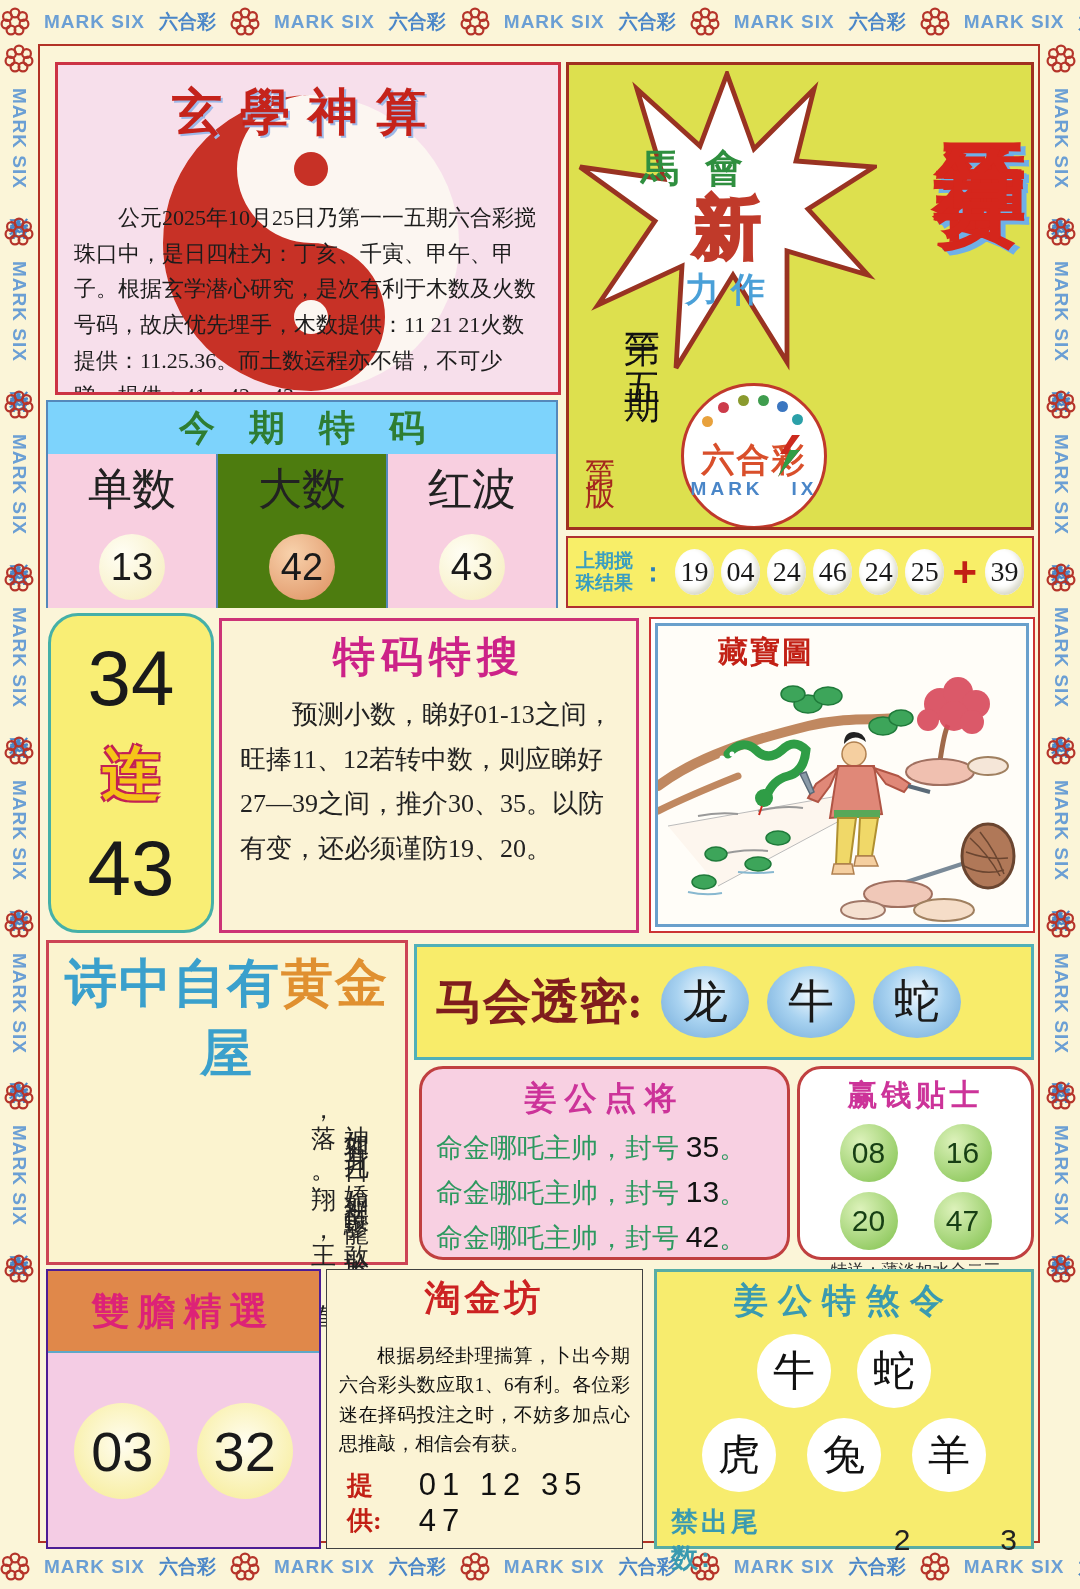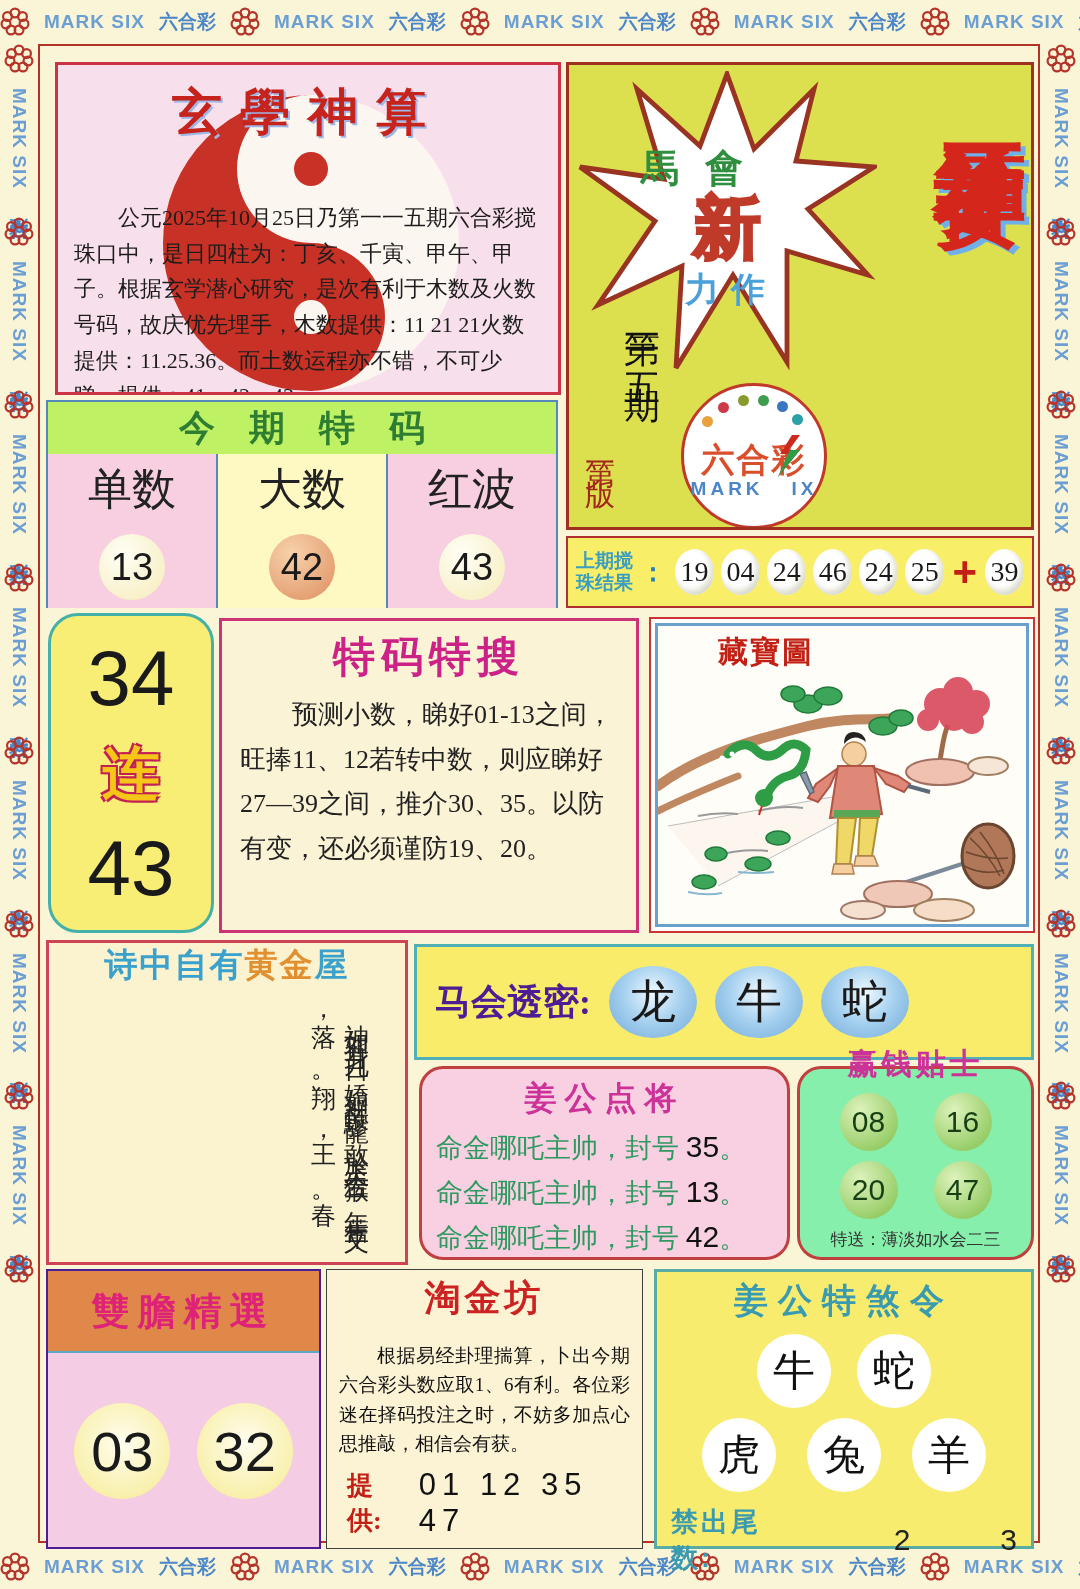--- a/index.html
+++ b/index.html
@@ -42,26 +42,26 @@
         background:#fff;border:3px solid #c0392b;}
   .m6logo .dot{position:absolute;width:11px;height:11px;border-radius:50%;}
   .m6logo .cn{position:absolute;left:0;top:52px;width:100%;text-align:center;font-size:33px;font-weight:bold;letter-spacing:2px;}
   .m6logo .en{position:absolute;left:0;top:92px;width:100%;text-align:center;font-size:19px;font-weight:bold;
         color:#4a86c8;letter-spacing:4px;}
   .jz-title{position:absolute;right:4px;top:6px;height:460px;writing-mode:vertical-rl;text-orientation:upright;
         font-size:93px;font-weight:bold;color:#d5261c;text-shadow:5px 4px 0 #6fb0e8;line-height:1;
         font-family:"Liberation Serif",serif;}
   
   .p-tema{left:46px;top:400px;width:512px;height:208px;border:2px solid #5588bb;background:#f8cfe0;}
-  .tema-head{height:52px;background:#bef264;color:#2e7d32;font-size:36px;font-weight:bold;
+  .tema-head{height:52px;background:#7dd3fc;color:#2e7d32;font-size:36px;font-weight:bold;
         display:flex;align-items:center;justify-content:center;letter-spacing:34px;padding-left:34px;box-sizing:border-box;}
   .tema-row{display:flex;height:154px;}
   .tema-cell{flex:1;border-right:2px solid #5588bb;display:flex;flex-direction:column;align-items:center;justify-content:space-between;padding:6px 0 8px;}
   .tema-cell:last-child{border-right:none;}
-  .tema-cell.pink{background:#f8cfe0;} .tema-cell.cream{background:#fef9c3;}
+  .tema-cell.pink{background:#f8cfe0;} .tema-cell.cream{background:#4d7c0f;}
   .tema-label{font-size:44px;color:#222;font-family:"Liberation Serif",serif;}
   .ball{border-radius:50%;display:flex;align-items:center;justify-content:center;color:#1a1a1a;}
   .ball.cream{width:66px;height:66px;font-size:38px;background:radial-gradient(circle at 35% 30%,#fffef4,#f5ecba);}
   .ball.orange{width:66px;height:66px;font-size:38px;background:radial-gradient(circle at 35% 30%,#f8d2ac,#dd8f5f);}
   
   .p-last{left:566px;top:536px;width:468px;height:72px;background:#f8ee68;border:2px solid #b03030;
         display:flex;align-items:center;padding:0 8px;box-sizing:border-box;gap:7px;}
   .last-label{color:#3a9ec0;font-size:19px;font-weight:bold;line-height:1.15;white-space:nowrap;}
   .last-colon{color:#2b7fb8;font-size:26px;font-weight:bold;margin-right:2px;}
   .ball.white{width:46px;height:46px;font-size:28px;background:#fff;box-shadow:inset -3px -4px 6px #d8d8c8;font-family:"Liberation Serif",serif;}
@@ -77,41 +77,41 @@
   .tesou-title{text-align:center;font-size:42px;font-weight:bold;color:#cc2288;margin-top:8px;letter-spacing:6px;}
   .tesou-body{font-size:26px;line-height:1.72;color:#222;margin:8px 18px 0 18px;text-indent:2em;
         font-family:"Liberation Serif",serif;}
   
   .p-map{left:649px;top:617px;width:386px;height:316px;background:#fff;border:2px solid #cc3333;}
   .map-inner{position:absolute;inset:4px;border:3px solid #6aa0cc;overflow:hidden;background:#fff;}
   .map-label{position:absolute;left:12px;top:6px;font-size:30px;font-weight:bold;color:#c22015;z-index:3;
         font-family:"Liberation Serif",serif;letter-spacing:2px;margin-left:48px;}
   
   .p-poem{left:46px;top:940px;width:362px;height:325px;background:#fbf3cf;border:3px solid #cc4455;}
-  .poem-title{text-align:center;font-size:33px;font-weight:bold;margin-top:0;letter-spacing:2px;}
+  .poem-title{text-align:center;font-size:52px;font-weight:bold;margin-top:6px;letter-spacing:2px;}
   .poem-title .c1{color:#3aa0cc;} .poem-title .c2{color:#e09030;} .poem-title .c3{color:#3aa0cc;}
   .poem-cols{display:flex;justify-content:center;margin-top:16px;height:240px;writing-mode:vertical-rl;
         margin-left:auto;margin-right:auto;width:320px;}
   .poem-cols p{margin:0 14px;font-size:25px;letter-spacing:7px;color:#222;text-orientation:upright;
         font-family:"Liberation Serif",serif;}
   
   .p-toumi{left:414px;top:944px;width:620px;height:116px;background:#f8ec6a;border:3px solid #50b0b8;
         display:flex;align-items:center;padding:0 18px;box-sizing:border-box;gap:18px;}
-  .toumi-label{color:#4c1d95;font-size:36px;font-weight:bold;white-space:nowrap;font-family:"Liberation Serif",serif;}
+  .toumi-label{color:#7f1d1d;font-size:48px;font-weight:bold;white-space:nowrap;font-family:"Liberation Serif",serif;}
   .ball.blue{width:88px;height:72px;font-size:46px;border-radius:50%;font-family:"Liberation Serif",serif;
         background:radial-gradient(circle at 50% 38%,#f0f9ff 0%,#a8d2f0 45%,#6fa8d8 100%);}
   
   .p-dian{left:419px;top:1066px;width:371px;height:194px;background:#f8d0e2;border:3px solid #c04040;border-radius:24px;
         padding:8px 14px;}
   .dian-title{text-align:center;font-size:32px;font-weight:bold;color:#cc3399;letter-spacing:8px;}
   .dian-line{font-size:27px;color:#2e9960;margin-top:9px;white-space:nowrap;font-family:"Liberation Serif",serif;}
   .dian-line .num{color:#111;font-size:30px;font-family:"Liberation Sans",sans-serif;}
   
-  .p-tips{left:797px;top:1066px;width:237px;height:194px;background:#86efac;border:3px solid #c04040;border-radius:24px;
-        display:flex;flex-direction:column;align-items:center;padding:6px 0;box-sizing:border-box;justify-content:flex-end;}
+  .p-tips{left:797px;top:1066px;width:237px;height:194px;background:#ffffff;border:3px solid #c04040;border-radius:24px;
+        display:flex;flex-direction:column;align-items:center;padding:6px 0;box-sizing:border-box;}
   .tips-title{font-size:30px;font-weight:bold;color:#cc3399;letter-spacing:4px;}
   .tips-grid{display:grid;grid-template-columns:58px 58px;gap:10px 36px;margin-top:8px;}
   .ball.green{width:58px;height:58px;font-size:30px;color:#173f14;
         background:radial-gradient(circle at 35% 30%,#ddf2bb,#7ec04a);}
   .tips-foot{font-size:17px;color:#333;margin-top:9px;font-family:"Liberation Serif",serif;}
   
   .p-shuang{left:46px;top:1269px;width:275px;height:280px;border:2px solid #4c1d95;background:#f4cce4;}
   .shuang-head{height:80px;background:#e0884a;display:flex;align-items:center;justify-content:center;
         font-size:38px;font-weight:bold;color:#dd2277;letter-spacing:8px;border-bottom:2px solid #5fa8c8;}
   .shuang-body{height:196px;display:flex;align-items:center;justify-content:space-evenly;}

